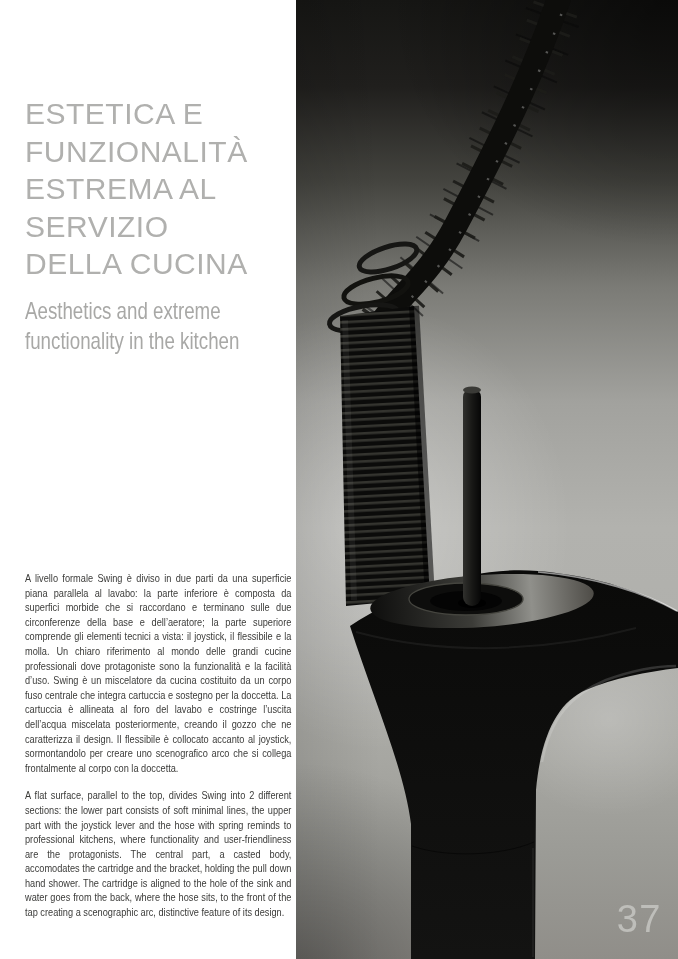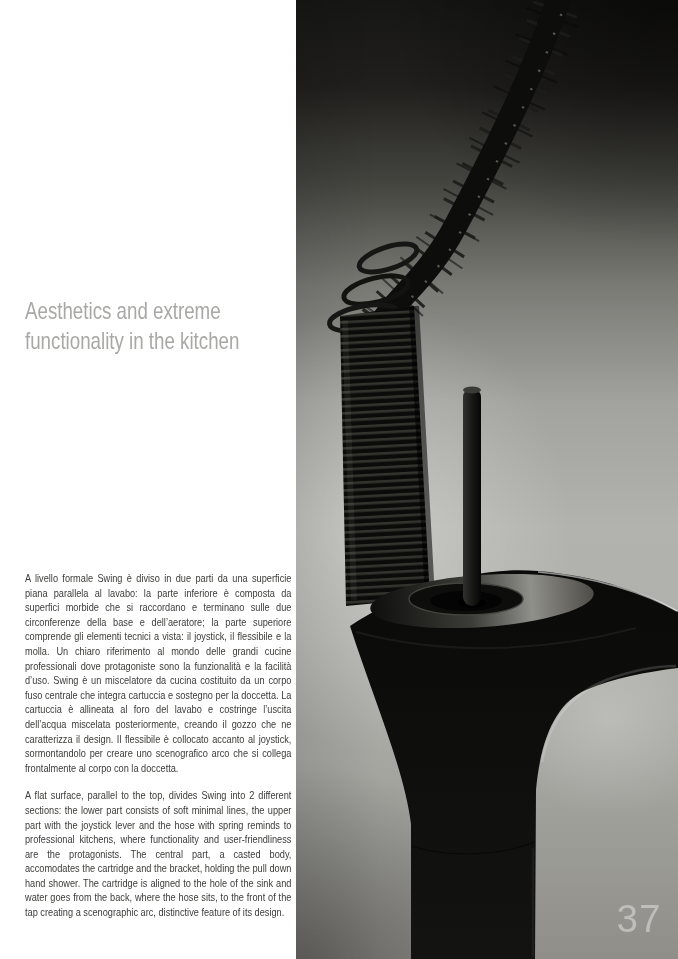--- a/index.html
+++ b/index.html
@@ -48,20 +48,25 @@
     font-size:38px;font-weight:300;letter-spacing:1.5px;
     color:#c6c6c2;opacity:.85;text-align:right;
   }
 </style>
 </head>
 <body>
 
 <div class="page">
 
   <div class="text-col">
+    <h1 class="title">ESTETICA E
+FUNZIONALITÀ
+ESTREMA AL
+SERVIZIO
+DELLA CUCINA</h1>
     <h2 class="subtitle">Aesthetics and extreme
 functionality in the kitchen</h2>
     <div class="body-wrap">
       <p>A livello formale Swing è diviso in due parti da una superficie piana parallela al lavabo: la parte inferiore è composta da superfici morbide che si raccordano e terminano sulle due circonferenze della base e dell’aeratore; la parte superiore comprende gli elementi tecnici a vista: il joystick, il flessibile e la molla. Un chiaro riferimento al mondo delle grandi cucine professionali dove protagoniste sono la funzionalità e la facilità d’uso. Swing è un miscelatore da cucina costituito da un corpo fuso centrale che integra cartuccia e sostegno per la doccetta. La cartuccia è allineata al foro del lavabo e costringe l’uscita dell’acqua miscelata posteriormente, creando il gozzo che ne caratterizza il design. Il flessibile è collocato accanto al joystick, sormontandolo per creare uno scenografico arco che si collega frontalmente al corpo con la doccetta.</p>
       <p>A flat surface, parallel to the top, divides Swing into 2 different sections: the lower part consists of soft minimal  lines, the upper part with the joystick lever and  the hose with spring reminds to professional kitchens, where functionality and user-friendliness are the protagonists. The central part, a casted body, accomodates the  cartridge and the  bracket, holding the pull down hand shower. The cartridge is aligned to the hole of the sink and water goes from  the back,  where the hose  sits, to the front of the tap creating a scenographic arc, distinctive feature of its design.</p>
     </div>
   </div>
 
   <div class="photo">
     <svg width="382" height="959" viewBox="0 0 382 959">

